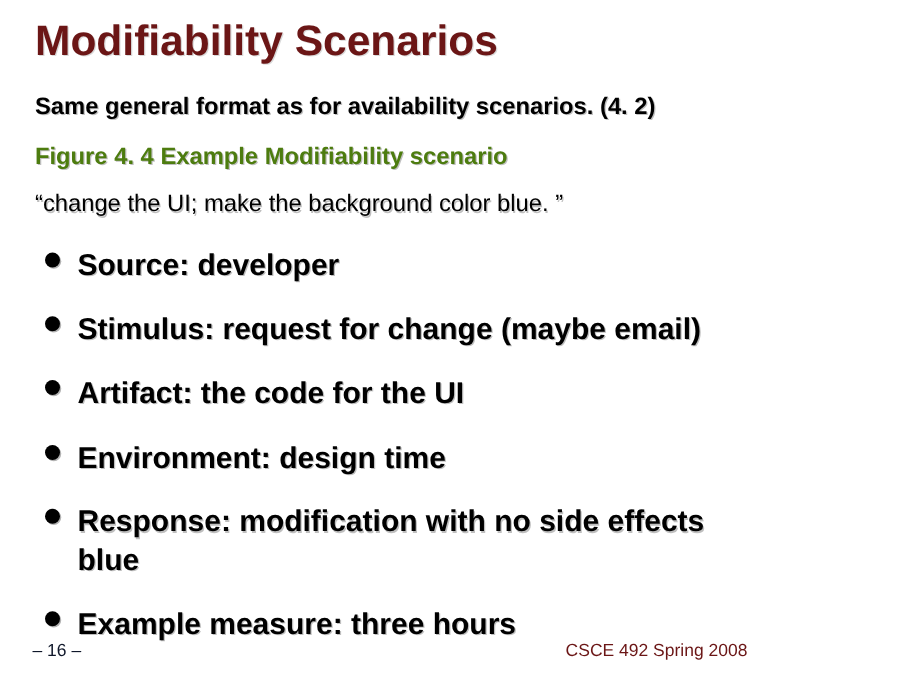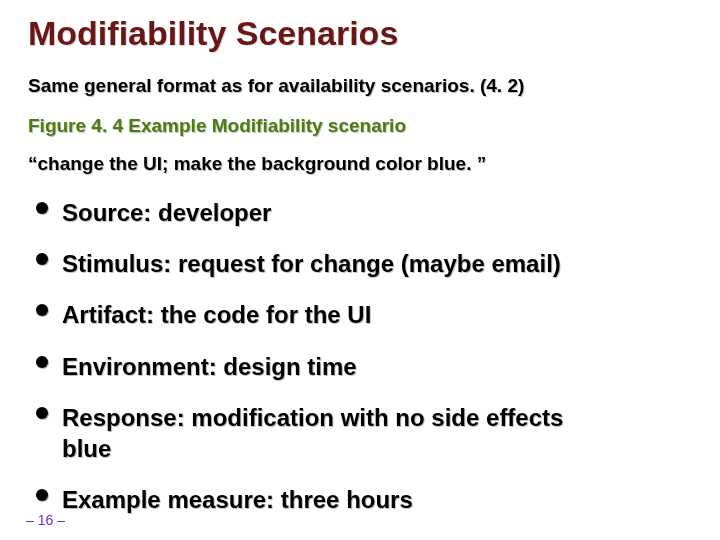--- a/index.html
+++ b/index.html
@@ -36,21 +36,21 @@
   .figline {
     color: #4d7c0f;
     font-size: 19px;
     font-weight: bold;
     margin: 0 0 16px 0;
     text-shadow: 1px 1px 0 rgba(0,0,0,0.25);
   }
   .quote {
     color: #000;
     font-size: 19px;
-    font-weight: bold;
+    font-weight: normal;
     margin: 0 0 22px 0;
     text-shadow: 1px 1px 0 rgba(0,0,0,0.25);
   }
   ul.bullets {
     list-style: none;
     padding: 0 0 0 4px;
     margin: 0;
   }
   ul.bullets li {
     position: relative;
@@ -77,21 +77,21 @@
     position: absolute;
     left: 0;
     right: 0;
     bottom: 12px;
     height: 20px;
   }
   .page-num {
     position: absolute;
     left: 26px;
     bottom: 0;
-    color: #6d28d9;
+    color: #0f172a;
     font-size: 14px;
   }
   .course {
     position: absolute;
     right: 10px;
     bottom: 0;
     color: #6b1616;
     font-size: 14px;
   }
 </style>
@@ -112,15 +112,16 @@
     <li>Source: developer</li>
     <li>Stimulus: request for change (maybe email)</li>
     <li>Artifact: the code for the UI</li>
     <li>Environment: design time</li>
     <li>Response: modification with no side effects blue</li>
     <li>Example measure: three hours</li>
   </ul>
 
   <div class="footer">
     <span class="page-num">– 16 –</span>
+    <span class="course">CSCE 492 Spring 2008</span>
   </div>
 
 </div>
 
 </body></html>

